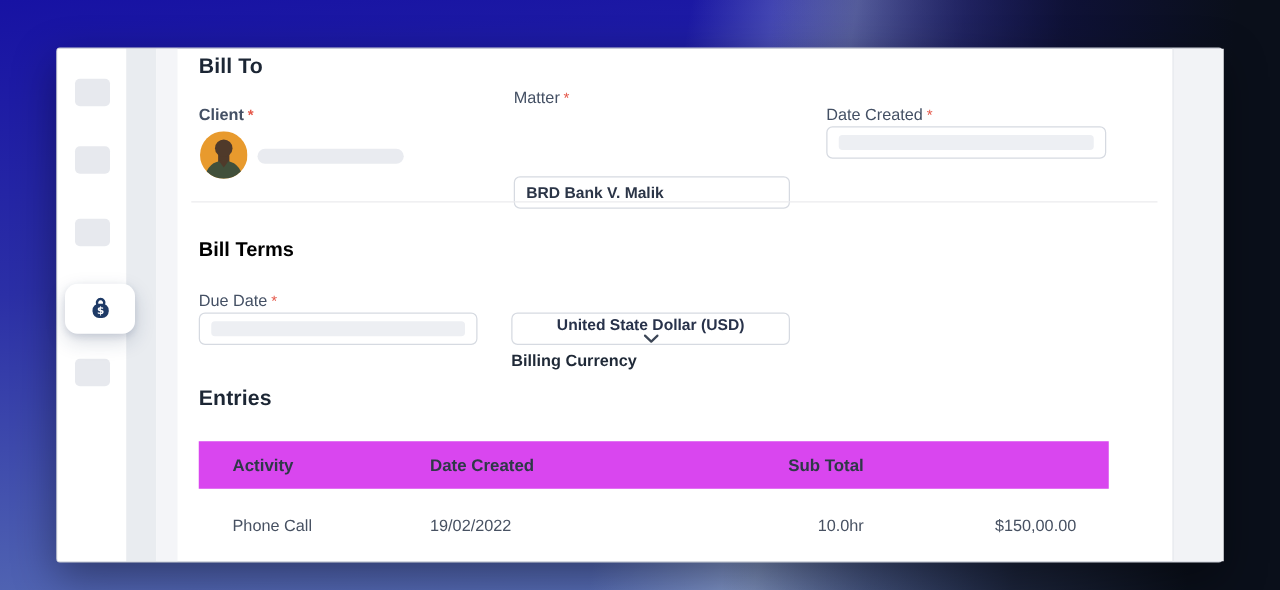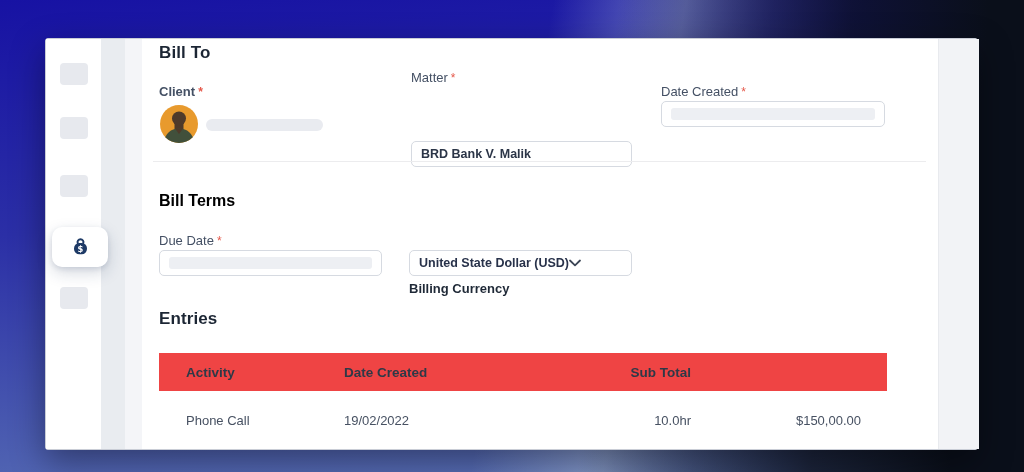--- a/index.html
+++ b/index.html
@@ -54,26 +54,26 @@
     font-size:12.5px; font-weight:600; color:#2b3547;
   }
   .inputbox input {
     border:none; outline:none; width:100%; background:transparent;
     font:inherit; color:inherit; padding:0;
   }
   .in-skel { width:100%; height:12px; border-radius:3px; background:#edeff3; }
 
   .divider { position:absolute; left:107px; top:122px; width:773px; height:1px; background:#ececee; }
 
-  .selectbox { justify-content:flex-start; cursor:pointer; font-weight:700; color:#28324a; }
+  .selectbox { justify-content:flex-end; cursor:pointer; font-weight:700; color:#28324a;flex-direction:column; }
 
   
   .tbl-head {
     position:absolute; left:113px; top:314px; width:728px; height:38px;
-    background:#ef4444; display:grid; grid-template-columns:158px 180px 167px 1fr;
+    background:#d946ef; display:grid; grid-template-columns:158px 180px 167px 1fr;
     align-items:center; padding:0 26px 0 27px;
     font-size:13.5px; font-weight:700; color:#2e3947;
   }
   .tbl-row {
     position:absolute; left:113px; top:352px; width:728px; height:58px;
     display:grid; grid-template-columns:158px 180px 167px 1fr;
     align-items:center; padding:0 26px 0 27px;
     font-size:13px; color:#47526 2; color:#475162;
   }
   .ta-r { text-align:right; }

